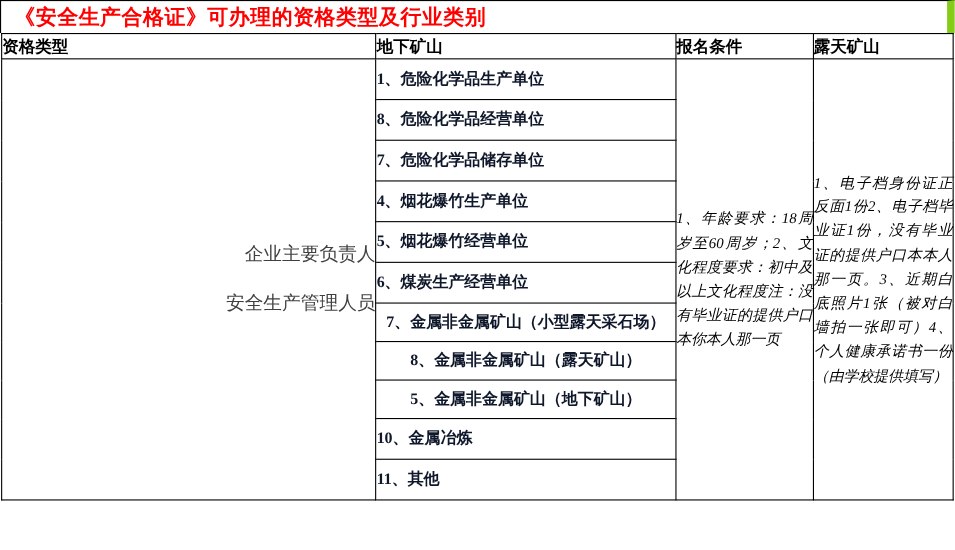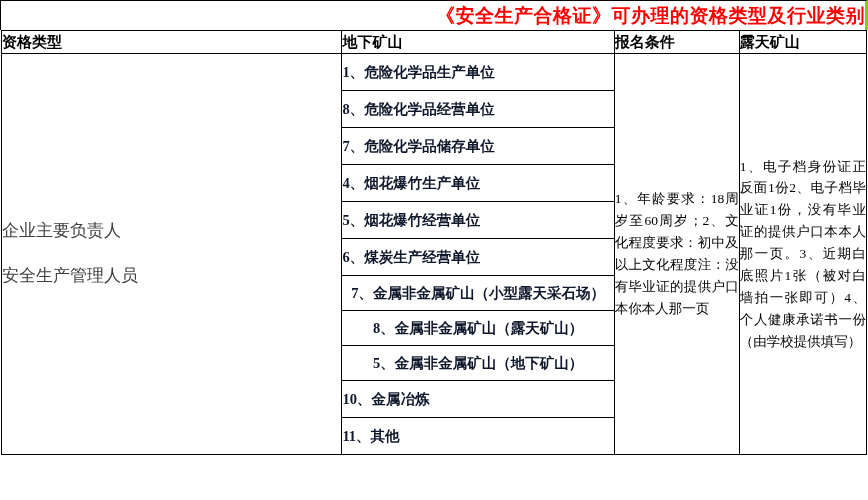--- a/index.html
+++ b/index.html
@@ -16,23 +16,23 @@
   #page {
     width: 868px;
     height: 500px;
     position: relative;
     box-sizing: border-box;
   }
   .title-bar {
     height: 30px;
     display: flex;
     align-items: center;
-    justify-content: flex-end;
+    justify-content: flex-start;
     border-left: 1px solid #000;
-    border-right: 3px solid #84cc16;
+    border-right: 7px solid #84cc16;
     border-top: 1px solid #000;
     box-sizing: border-box;
     padding-left: 12px;
   }
   .title-text {
     color: #ff0000;
     font-weight: bold;
     font-size: 19px;
     letter-spacing: 0.5px;
     font-family: "Liberation Serif", serif;
@@ -55,21 +55,21 @@
     height: 22px;
     color: #000;
     font-family: "Liberation Serif", serif;
   }
   .col-a { width: 340px; }
   .col-b { width: 272px; }
   .col-c { width: 125px; }
   .col-d { width: 127px; }
 
   .cell-qual {
-    text-align: left;
+    text-align: right;
     font-size: 17px;
     color: #404040;
     line-height: 2.4;
     font-family: "Liberation Serif", serif;
   }
   .cell-qual div { padding: 2px 0; }
 
   .ind-cell {
     height: 36px;
     padding: 0 8px;
@@ -84,20 +84,21 @@
 
   .cond-cell, .docs-cell {
     font-size: 13.5px;
     line-height: 1.62;
     color: #000;
     padding: 4px 6px;
     text-align: justify;
     text-justify: inter-ideograph;
     font-family: "Liberation Serif", serif;
     vertical-align: middle;
+    font-style: italic;
   }
   .docs-cell { padding: 4px 8px; }
 </style>
 </head>
 <body>
 
 <div id="page">
 
   <div class="title-bar">
     <span class="title-text">《安全生产合格证》可办理的资格类型及行业类别</span>

